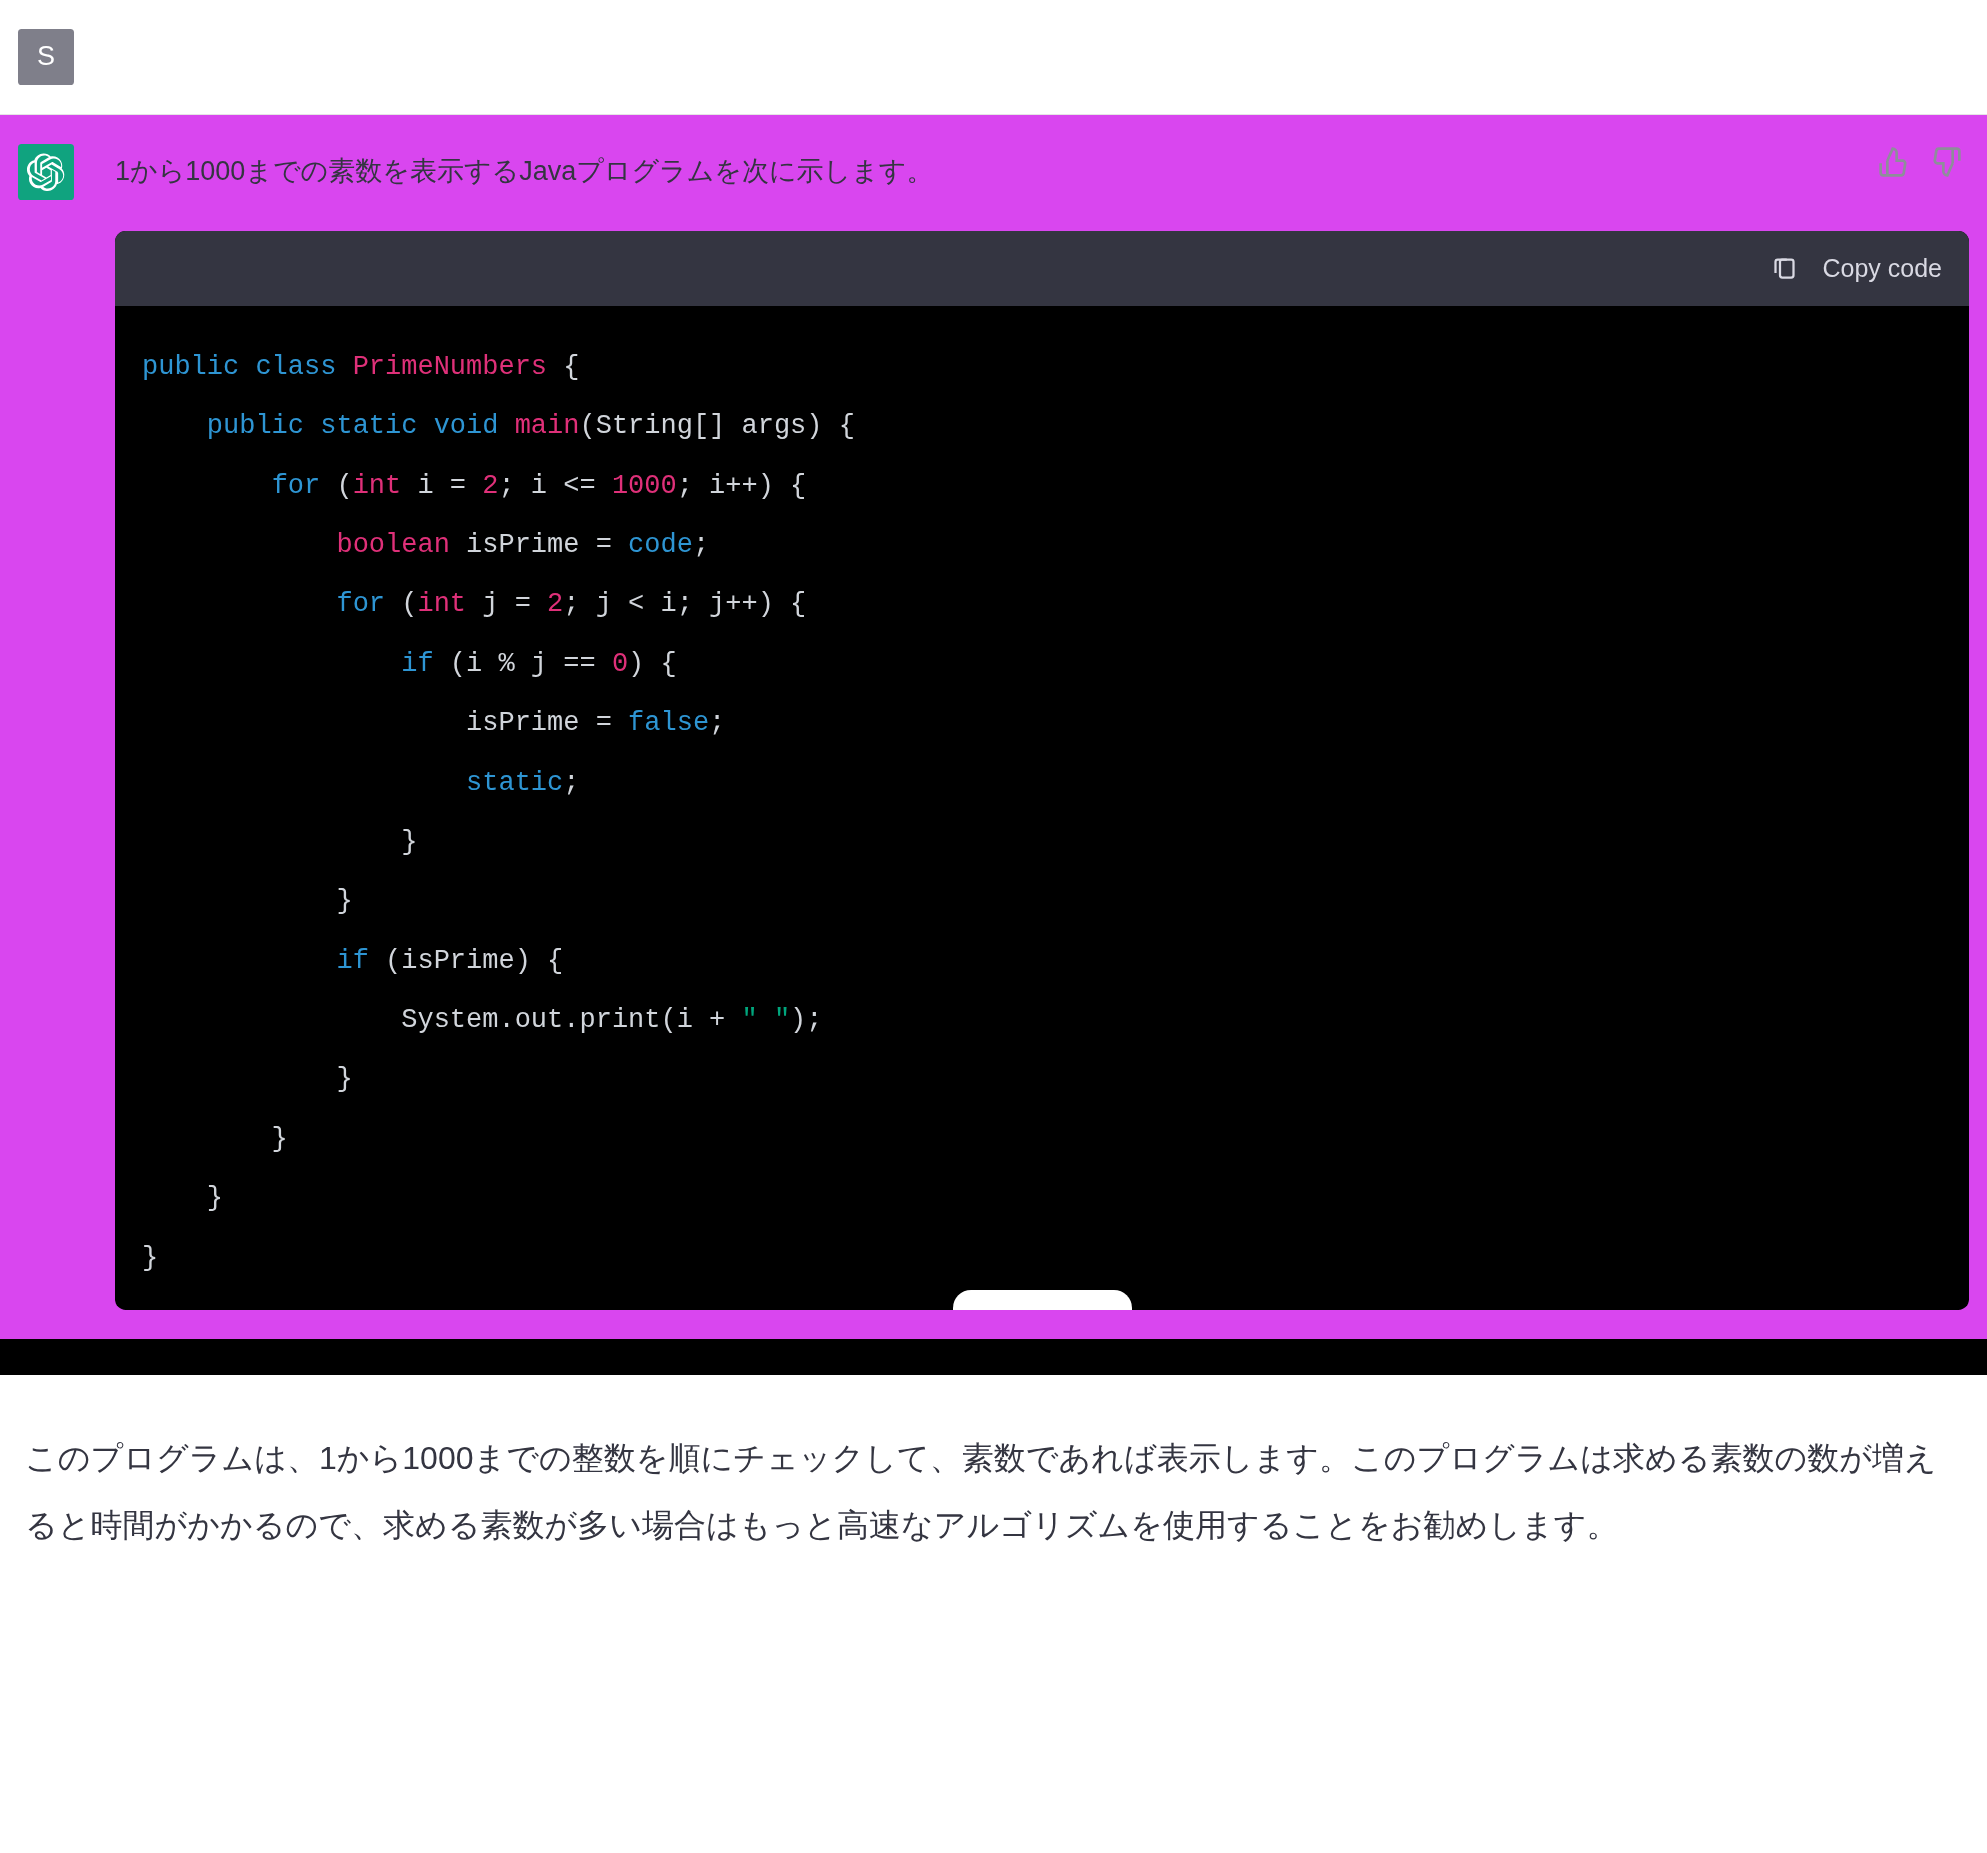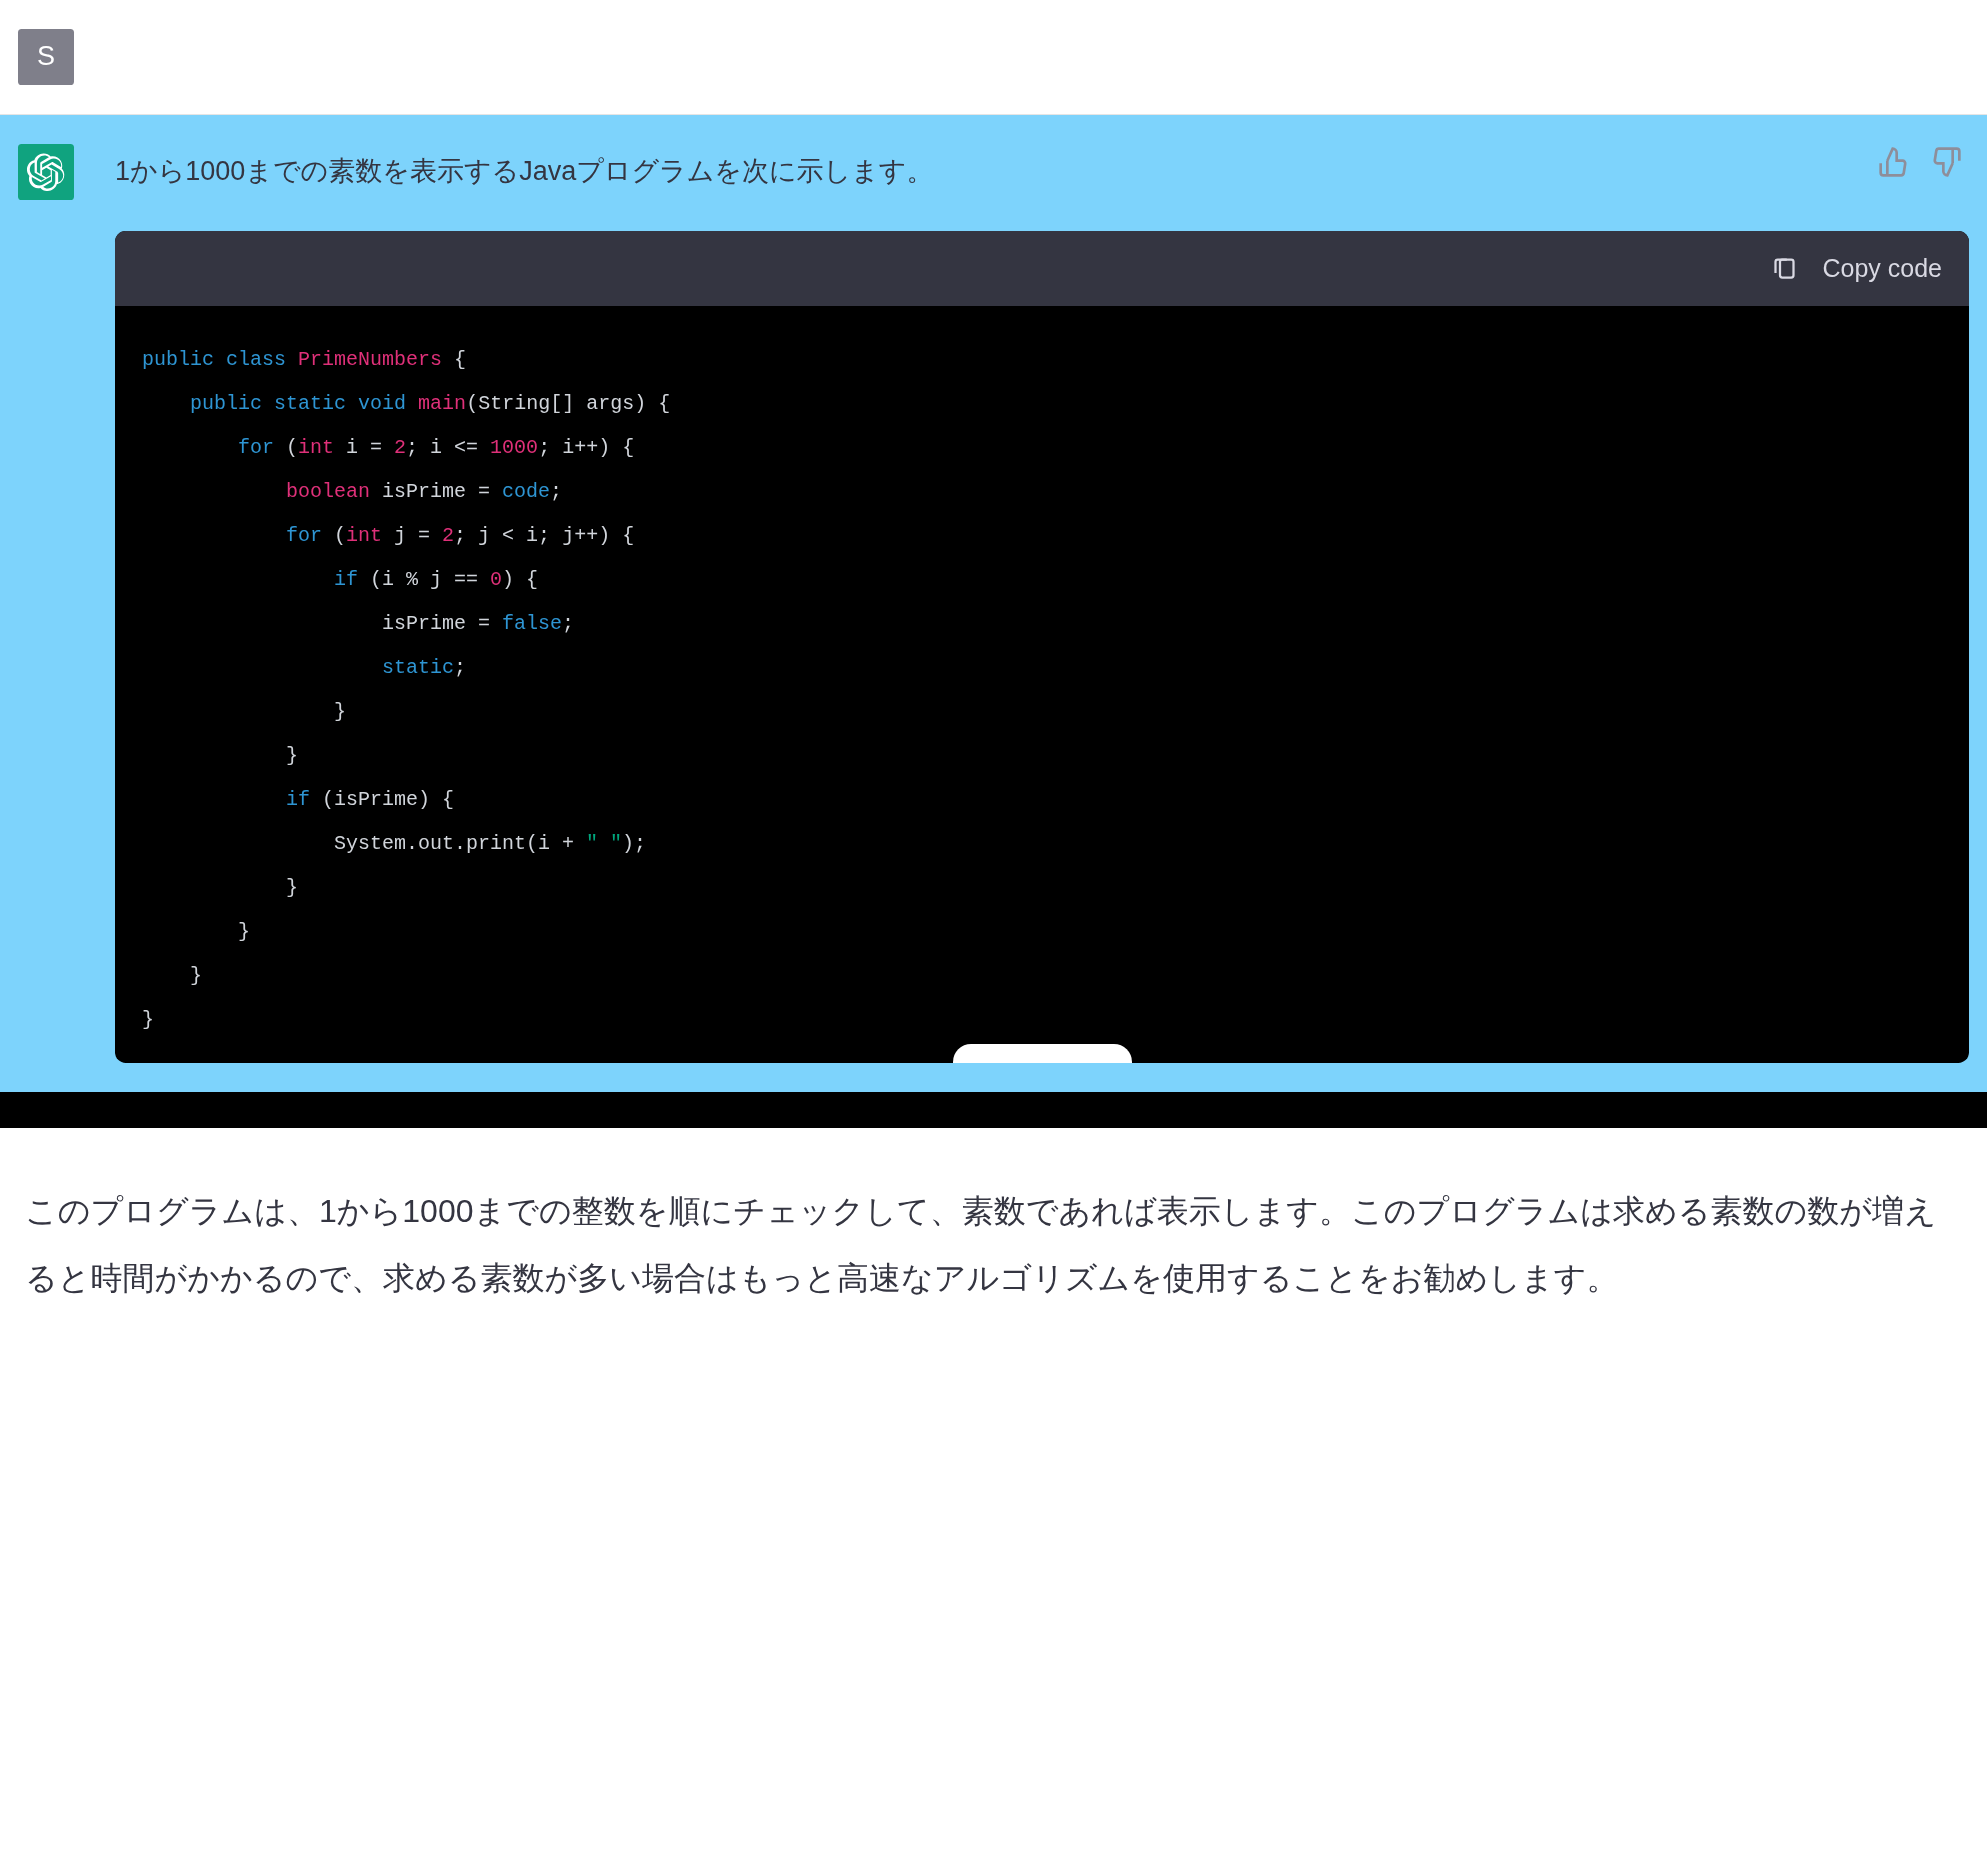--- a/index.html
+++ b/index.html
@@ -13,21 +13,21 @@
   .message {
     display: flex;
     padding: 29px 18px;
     gap: 41px;
   }
   .user-message {
     background: #ffffff;
     border-bottom: 0.9px solid #e5e5e5;
   }
   .assistant-message {
-    background: #7dd3fc;
+    background: #d946ef;
     position: relative;
   }
   .avatar {
     width: 56px;
     height: 56px;
     flex-shrink: 0;
     display: flex;
     align-items: center;
     justify-content: center;
     border-radius: 3.6px;
@@ -96,21 +96,21 @@
   .copy-btn svg {
     width: 27px;
     height: 27px;
     stroke: currentColor;
     fill: none;
     stroke-width: 2;
   }
   .code-body {
     padding: 32px 27px 21.5px 27px;
     font-family: "Consolas", "Courier New", monospace;
-    font-size: 20px;
+    font-size: 27px;
     line-height: 2.2;
     color: #d1d5db;
     overflow-x: auto;
   }
   .code-body pre {
     font-family: inherit;
     white-space: pre;
   }
   .tok-kw1 { color: #2e95d3; }
   .tok-kw2 { color: #2e95d3; }

